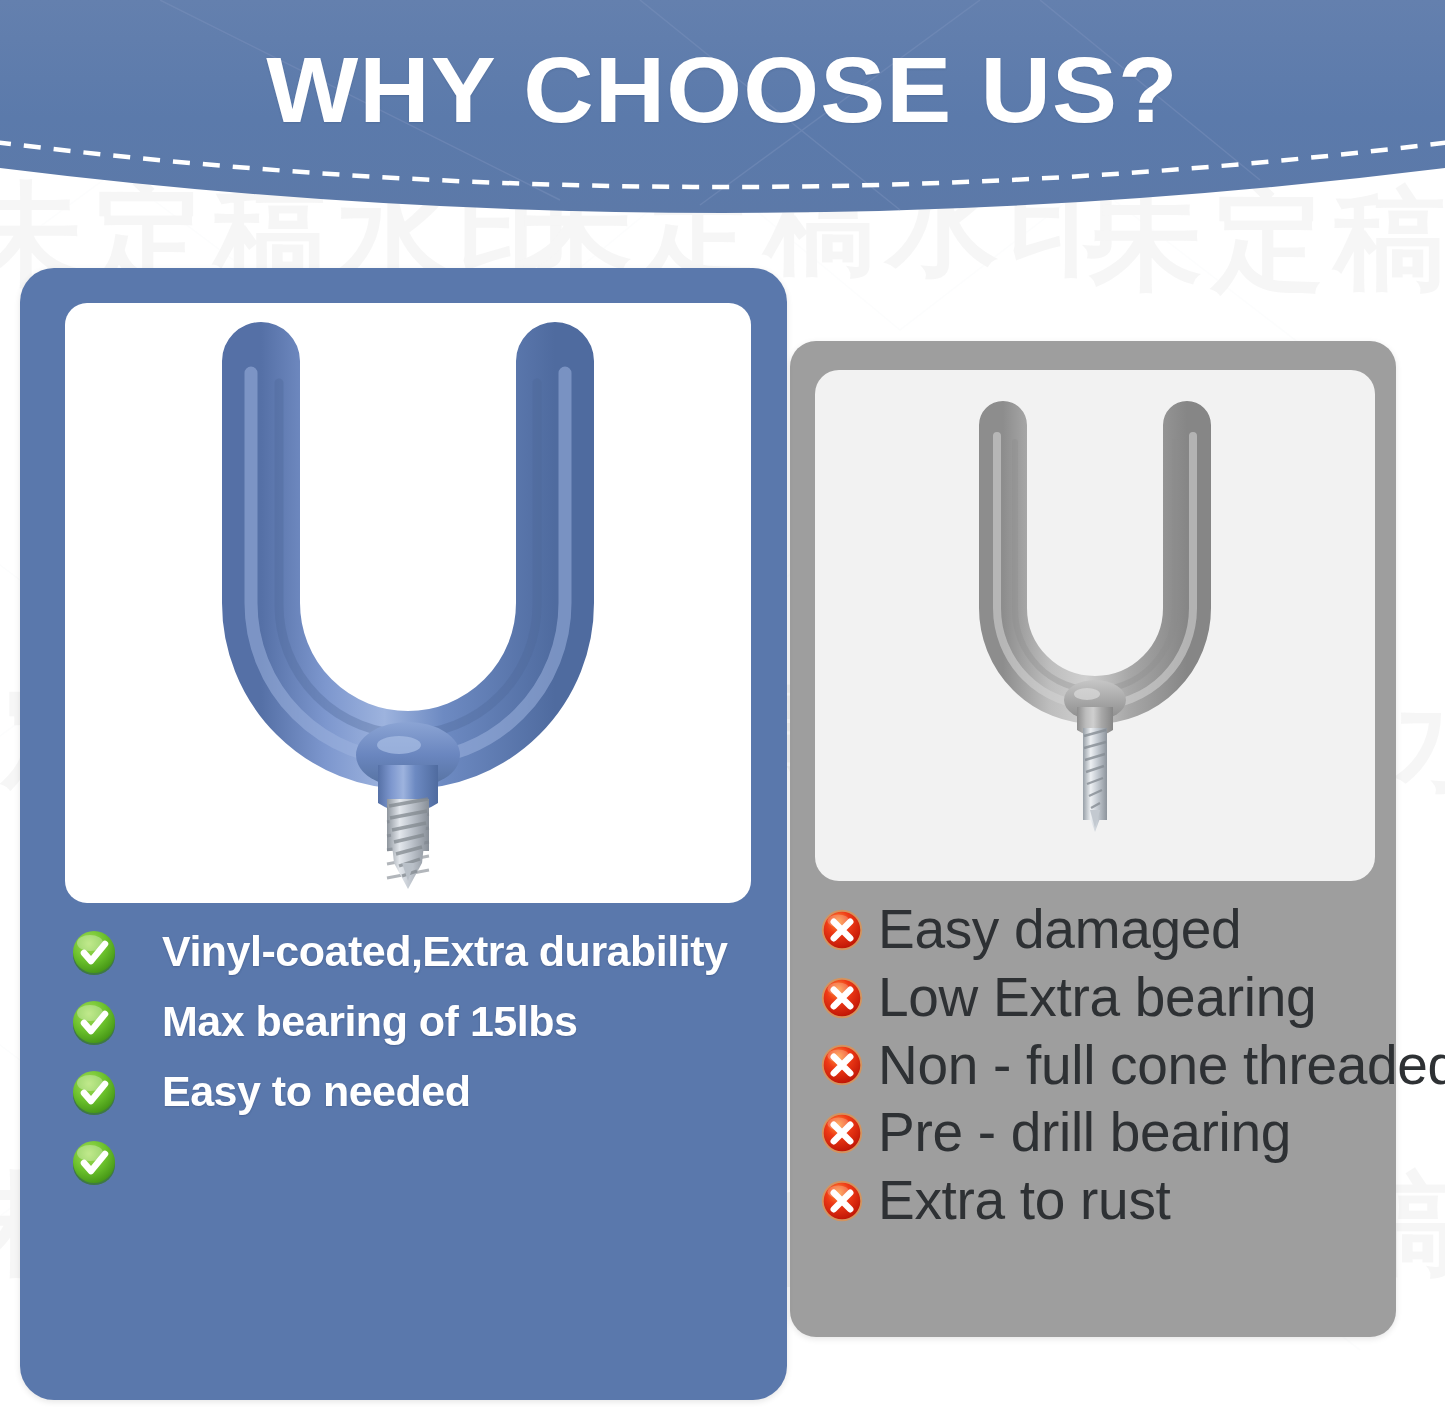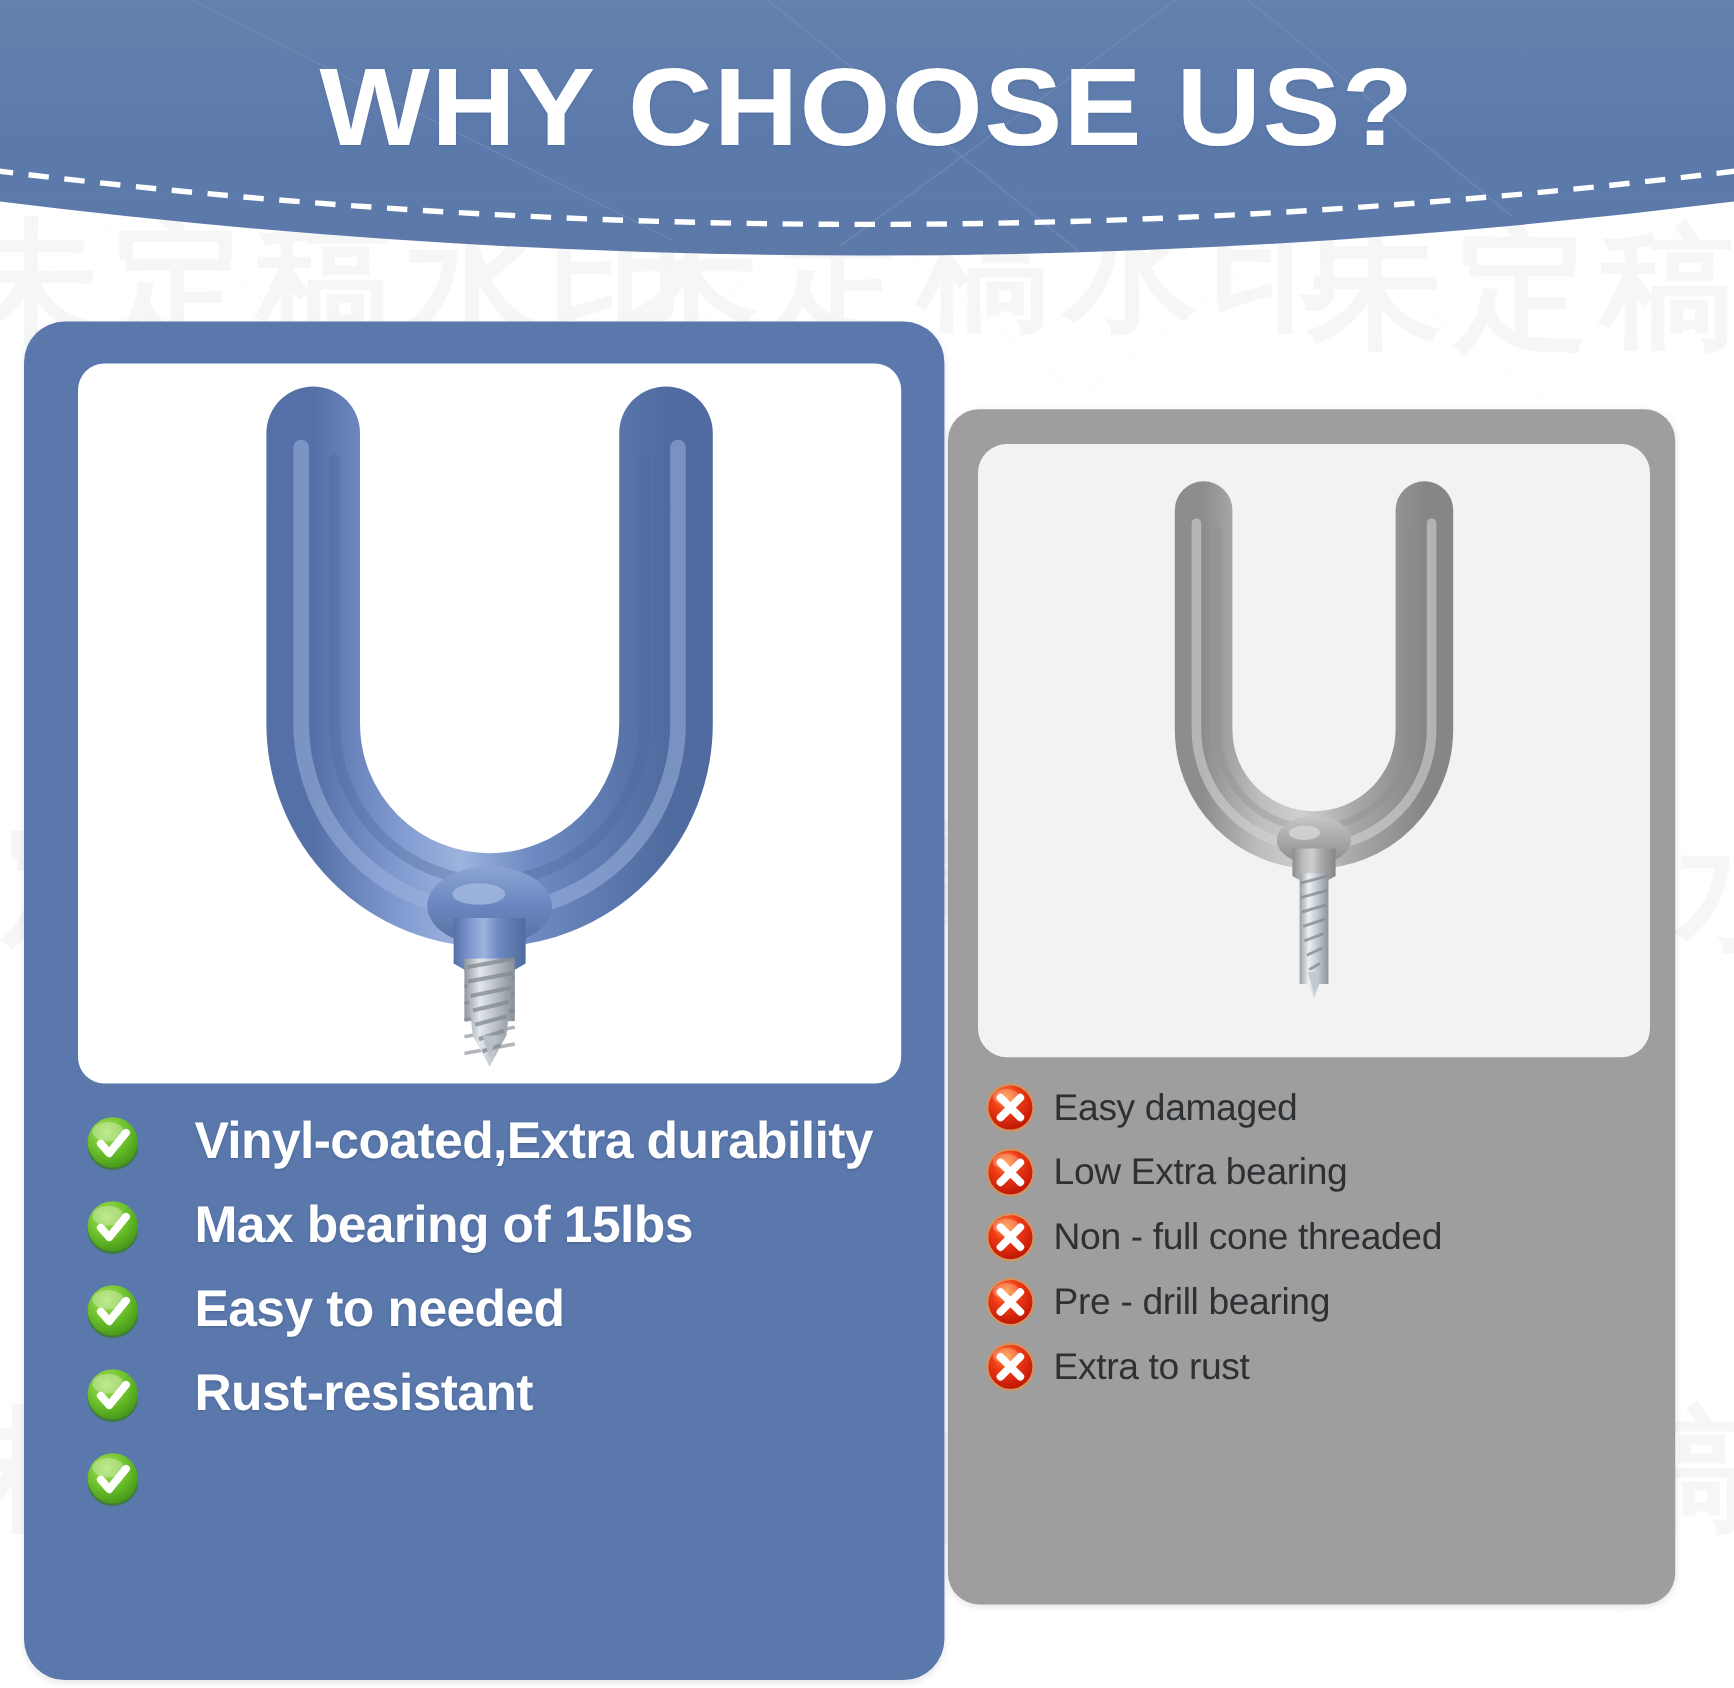--- a/index.html
+++ b/index.html
@@ -72,21 +72,21 @@
   .list-gray .badge { width:44px; height:44px; margin-right:14px; }
   .list-gray .badge svg { width:44px; height:44px; }
 
   .txt-blue {
     color:#ffffff; font-size:43px; font-weight:600; line-height:1.05;
     letter-spacing:-.5px; white-space:nowrap;
     font-family:"Liberation Sans", sans-serif;
     text-shadow:0 1px 2px rgba(20,35,70,.25);
   }
   .txt-gray {
-    color:#2e3134; font-size:31px; font-weight:400; line-height:1.05;
+    color:#2e3134; font-size:55px; font-weight:400; line-height:1.05;
     letter-spacing:-.3px; white-space:nowrap;
     font-family:"Liberation Sans", sans-serif;
   }
 </style>
 </head>
 <body>
 
 <div class="page">
 
   <div class="watermark">
@@ -228,31 +228,20 @@
           <svg viewBox="0 0 48 48">
             <ellipse cx="24" cy="27" rx="21" ry="20" fill="#2f7a0c" opacity=".65"></ellipse>
             <circle cx="24" cy="24" r="21" fill="url(#gchk)"></circle>
             <ellipse cx="20" cy="15" rx="13" ry="8" fill="#ffffff" opacity=".30"></ellipse>
             <path d="M14 25 L21 33 L35 16" fill="none" stroke="#ffffff" stroke-width="6.5" stroke-linecap="round" stroke-linejoin="round"></path>
           </svg>
         </span>
         <span class="txt-blue">Easy to needed</span>
       </div>
 
-      <div class="row">
-        <span class="badge">
-          <svg viewBox="0 0 48 48">
-            <ellipse cx="24" cy="27" rx="21" ry="20" fill="#2f7a0c" opacity=".65"></ellipse>
-            <circle cx="24" cy="24" r="21" fill="url(#gchk)"></circle>
-            <ellipse cx="20" cy="15" rx="13" ry="8" fill="#ffffff" opacity=".30"></ellipse>
-            <path d="M14 25 L21 33 L35 16" fill="none" stroke="#ffffff" stroke-width="6.5" stroke-linecap="round" stroke-linejoin="round"></path>
-          </svg>
-        </span>
-        <span class="txt-blue">Rust-resistant</span>
-      </div>
 
       <div class="row">
         <span class="badge">
           <svg viewBox="0 0 48 48">
             <ellipse cx="24" cy="27" rx="21" ry="20" fill="#2f7a0c" opacity=".65"></ellipse>
             <circle cx="24" cy="24" r="21" fill="url(#gchk)"></circle>
             <ellipse cx="20" cy="15" rx="13" ry="8" fill="#ffffff" opacity=".30"></ellipse>
             <path d="M14 25 L21 33 L35 16" fill="none" stroke="#ffffff" stroke-width="6.5" stroke-linecap="round" stroke-linejoin="round"></path>
           </svg>
         </span>

